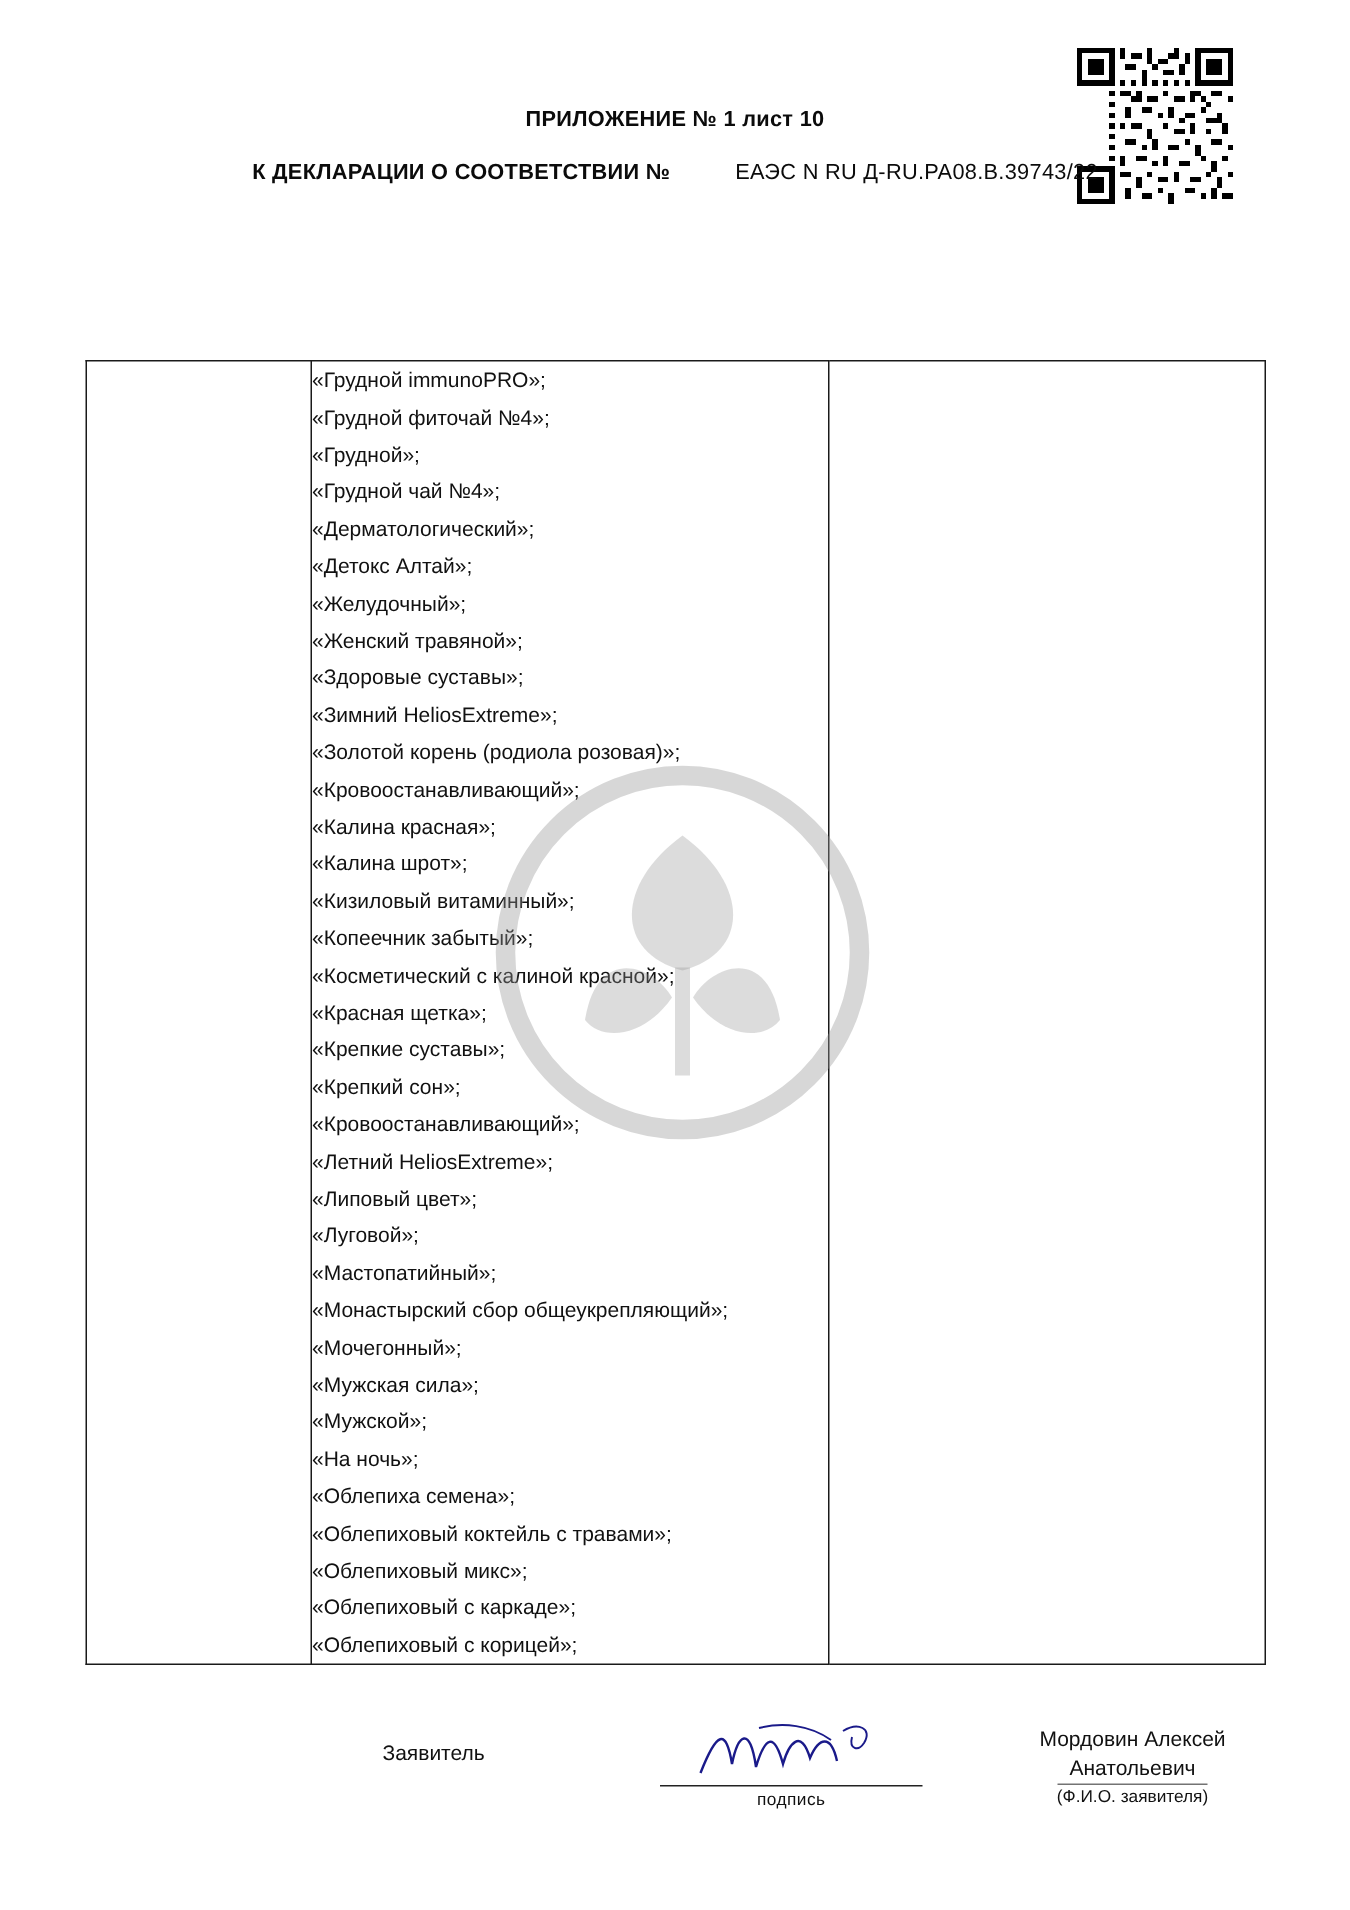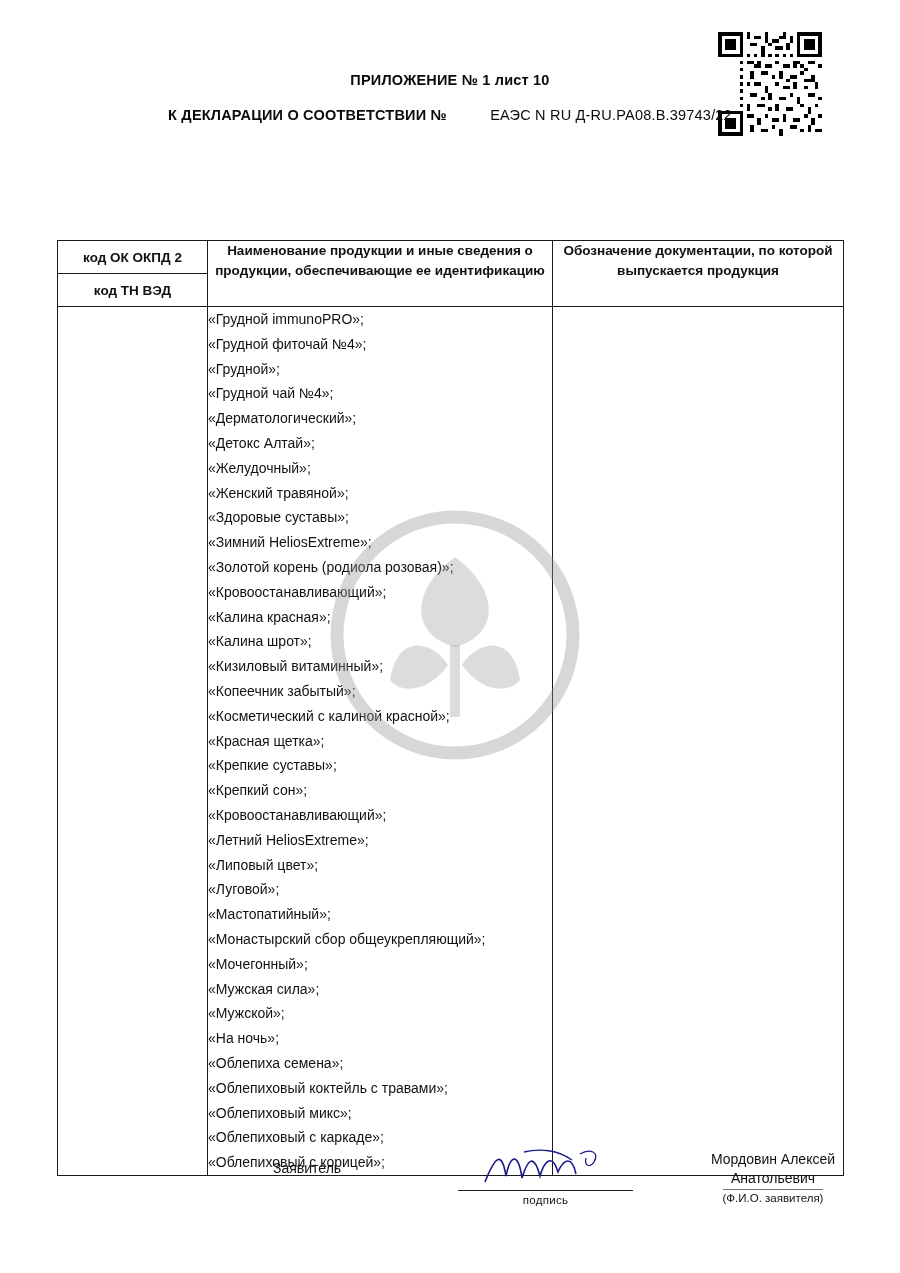--- a/index.html
+++ b/index.html
@@ -119,21 +119,21 @@
     text-align: center;
     font-size: 20px;
     color: rgba(150,150,150,0.45);
     letter-spacing: 1.5px;
   }
 
   
   .footer {
     position: absolute;
     top: 1150px;
-    left: 68px;
+    left: 50px;
     width: 786px;
     height: 90px;
   }
   .sign-label {
     position: absolute;
     left: 205px;
     top: 10px;
     font-size: 14px;
   }
   .sign-area {
@@ -304,28 +304,20 @@
 </div>
 
 <table class="doc-table">
   <colgroup>
     <col class="col-a">
       <col class="col-b">
       <col class="col-c">
   </colgroup>
   <tbody>
     <tr>
-      <td class="head-cell-a">
-        <div class="head-a-top">код ОК ОКПД 2</div>
-        <div class="head-a-bot">код ТН ВЭД</div>
-      </td>
-      <td class="head-cell-b">Наименование продукции и иные сведения о продукции, обеспечивающие ее идентификацию</td>
-      <td class="head-cell-c">Обозначение документации, по которой выпускается продукция</td>
-    </tr>
-    <tr>
       <td class="body-cell-a"></td>
       <td class="body-cell-b">
         <div id="product-list">
             <div class="item">«Грудной immunoPRO»;</div>
             <div class="item">«Грудной фиточай №4»;</div>
             <div class="item">«Грудной»;</div>
             <div class="item">«Грудной чай №4»;</div>
             <div class="item">«Дерматологический»;</div>
             <div class="item">«Детокс Алтай»;</div>
             <div class="item">«Желудочный»;</div>

